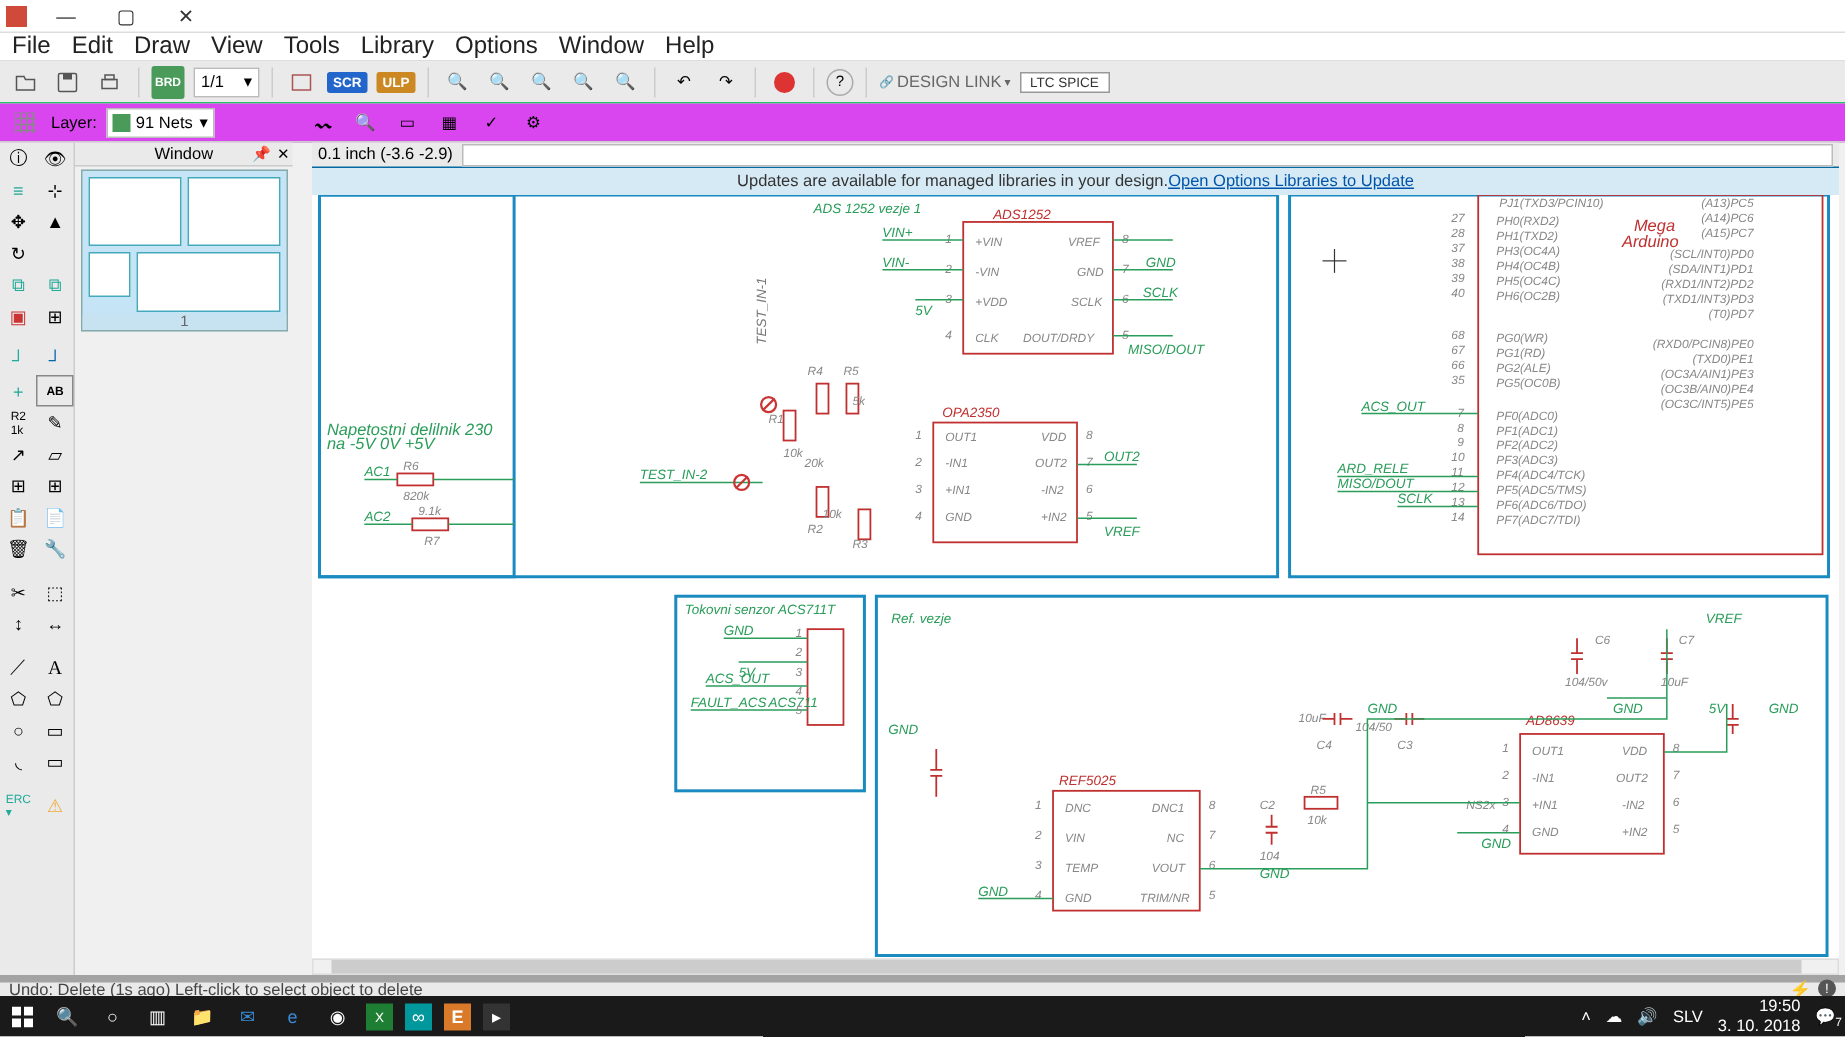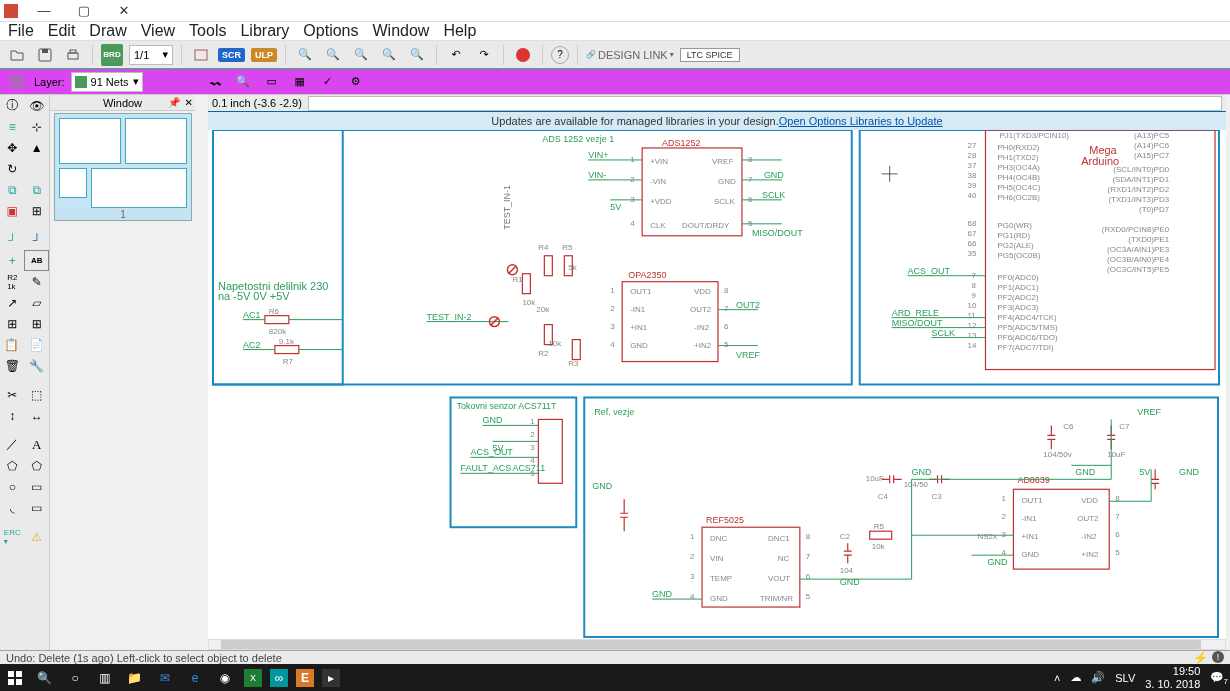--- a/index.html
+++ b/index.html
@@ -43,29 +43,29 @@
 
 .noticebar { position: absolute; left: 208px; top: 112px; right: 4px; height: 18px; background: #d6eaf5; display: flex; align-items: center; justify-content: center; font-size: 10px; color: #333; }
 .noticebar a { color: #0055aa; text-decoration: underline; cursor: pointer; }
 
 
 .toolbox-left { position: absolute; left: 0; top: 95px; width: 50px; bottom: 41px; background: #eaeaea; border-right: 1px solid #ccc; }
 .toolbox-left .row { display: flex; height: 21px; }
 .toolbox-left .tool { width: 25px; height: 21px; display: flex; align-items: center; justify-content: center; cursor: pointer; font-size: 12px; }
 
 
-.canvas { position: absolute; left: 208px; top: 130px; right: 4px; bottom: 52px; background: #fff; overflow: hidden; }
+.canvas { position: absolute; left: 208px; top: 130px; right: 4px; bottom: 52px; background: #fff; overflow: hidden; font-style: italic; }
 .canvas svg { width: 100%; height: 100%; }
 
 
 .hscroll { position: absolute; left: 208px; right: 4px; bottom: 41px; height: 11px; background: #f0f0f0; border: 1px solid #ddd; }
 .hscroll .thumb { position: absolute; left: 12px; width: 980px; height: 9px; background: #ccc; top: 0; }
 
 
-.statusbar { position: absolute; left: 0; right: 0; bottom: 27px; height: 14px; background: #eaeaea; border-top: 1px solid #a3a3a3; display: flex; align-items: center; padding: 0 6px; font-size: 10px; color: #444; }
+.statusbar { position: absolute; left: 0; right: 0; bottom: 27px; height: 14px; background: #eaeaea; border-top: 5px solid #a3a3a3; display: flex; align-items: center; padding: 0 6px; font-size: 10px; color: #444; }
 .statusbar .right { position: absolute; right: 6px; display: flex; gap: 4px; }
 .taskbar { position: absolute; left: 0; right: 0; bottom: 0; height: 27px; background: #1a1a1a; display: flex; align-items: center; padding: 0 4px; gap: 8px; }
 .taskbar .tkicon { width: 22px; height: 22px; display: flex; align-items: center; justify-content: center; color: #fff; font-size: 12px; cursor: pointer; }
 .taskbar .tray { position: absolute; right: 6px; display: flex; align-items: center; gap: 10px; color: #fff; font-size: 10px; }
 .taskbar .clock { text-align: right; line-height: 1.1; }
 
 
 .s-label { font-size: 9px; fill: #777; }
 .s-green { fill: #2a9d5a; }
 .s-red { fill: #c03030; }

